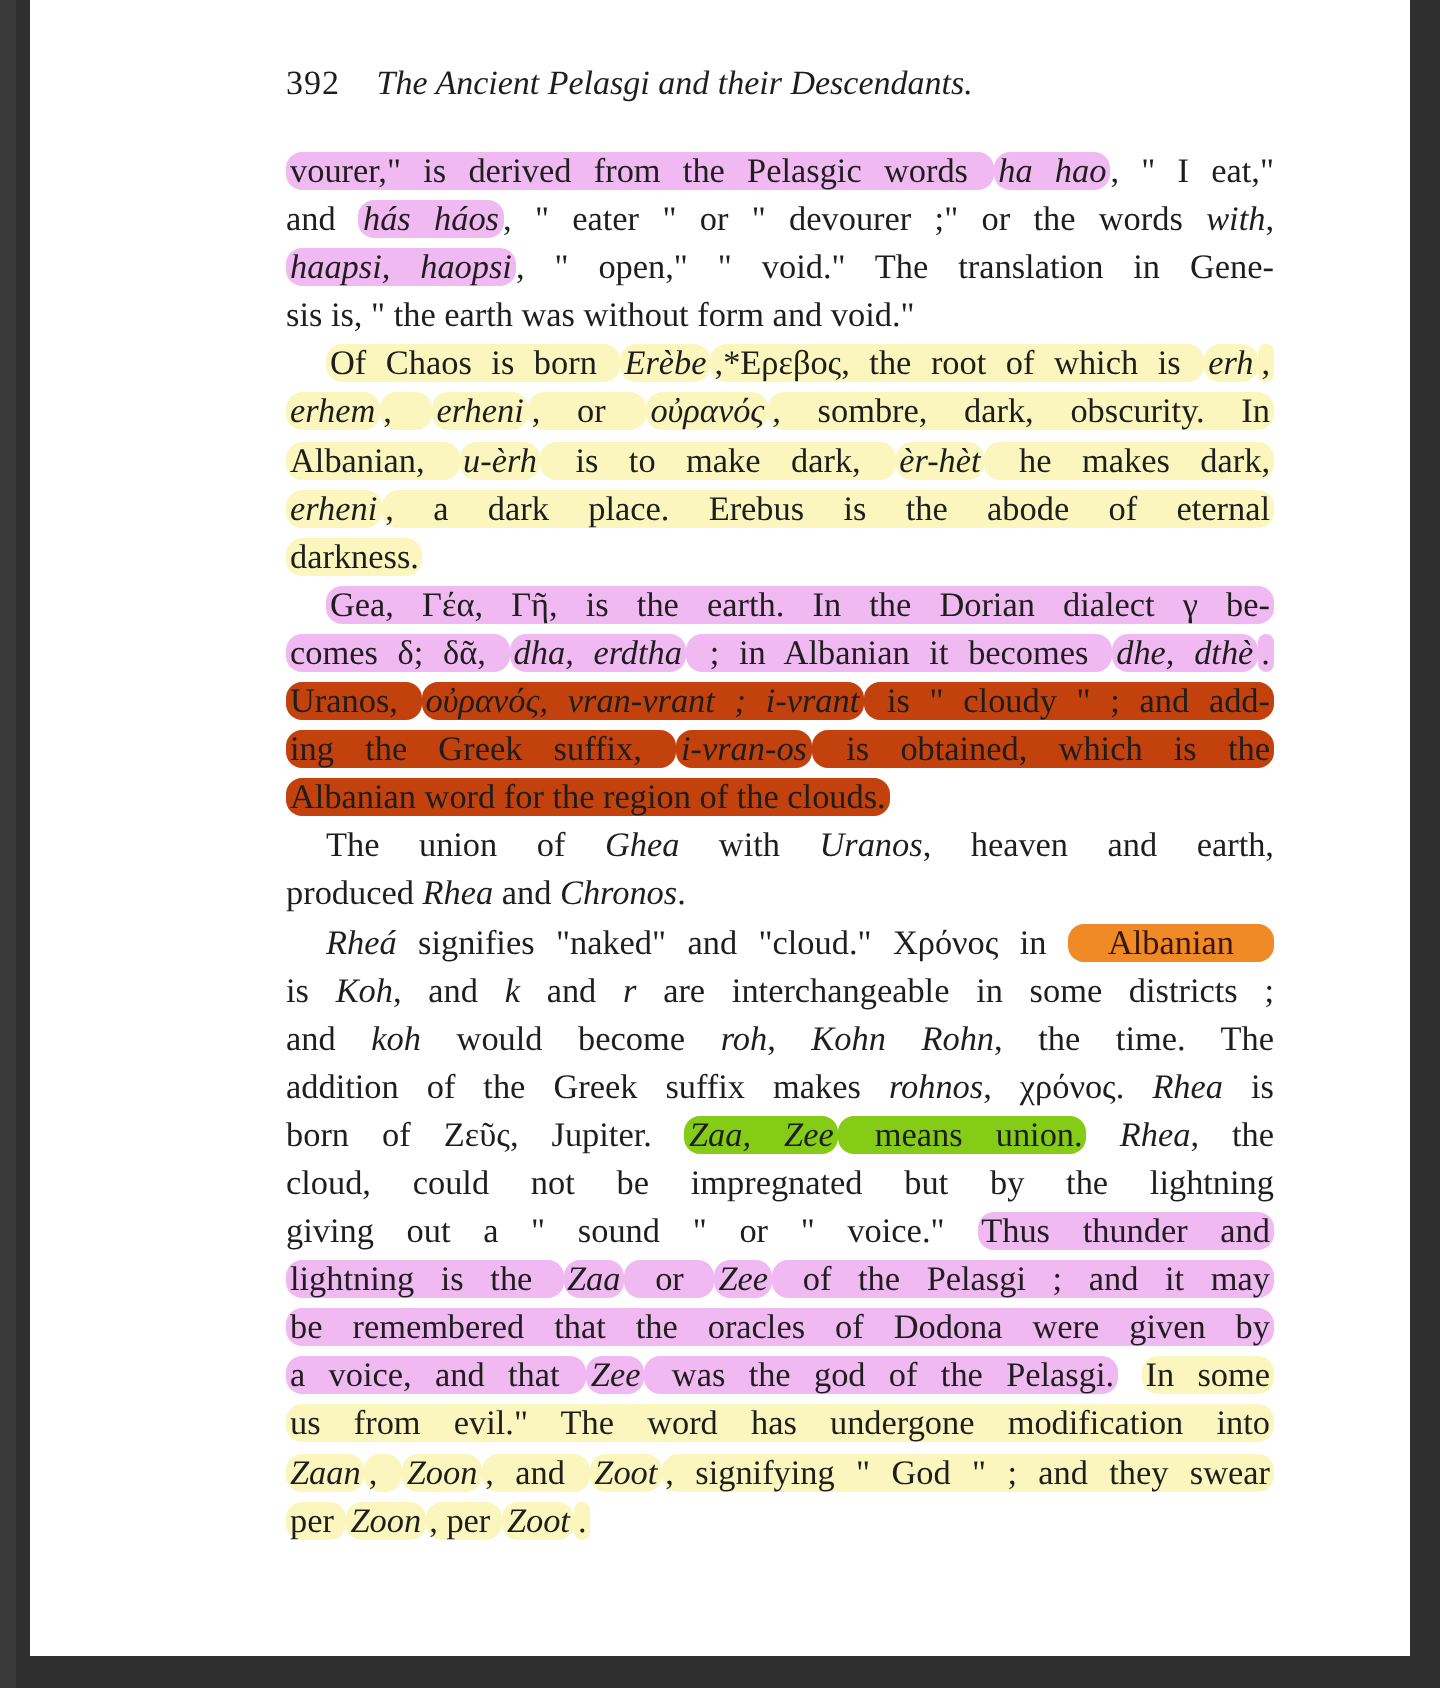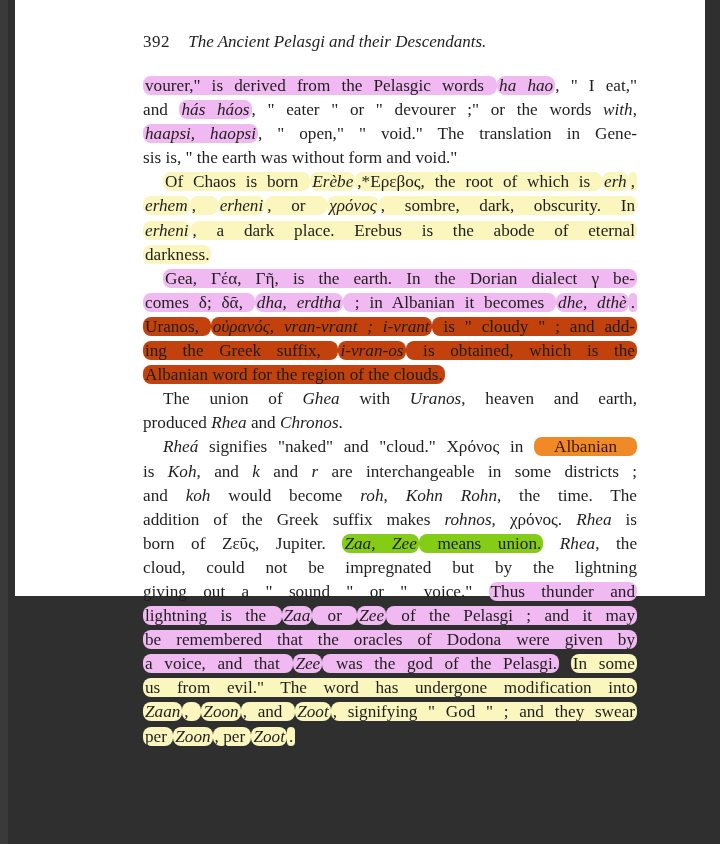--- a/index.html
+++ b/index.html
@@ -4,21 +4,21 @@
 <style>
   html, body { margin: 0; padding: 0; }
   body {
     width: 720px; height: 844px; overflow: hidden;
     background: #2f2f2f;
     position: relative;
     font-family: "Liberation Serif", "DejaVu Serif", serif;
   }
   .edge-left { position: absolute; left: 0; top: 0; width: 8px; height: 844px; background: #3a3a3a; }
   .page {
-    position: absolute; left: 15px; top: 0; width: 690px; height: 596px;
+    position: absolute; left: 15px; top: 0; width: 690px; height: 828px;
     background: #ffffff;
   }
   .content {
     position: absolute; left: 128px; top: 0; width: 494px;
     color: #1e1e1e;
   }
   .running-head {
     position: absolute; top: 32px; left: 0; width: 494px;
     font-size: 17px; white-space: nowrap;
   }
@@ -50,21 +50,22 @@
     <div class="running-head">
       <span class="pgno">392</span>
       <span class="title">The Ancient Pelasgi and their Descendants.</span>
     </div>
     <div class="body-text" id="body-text">
         <div class="line"><span class="hl-pink">vourer," is derived from the Pelasgic words </span><i class="hl-pink">ha hao</i><span>, " I eat,"</span></div>
         <div class="line"><span>and </span><i class="hl-pink">hás háos</i><span>, " eater " or " devourer ;"  or  the words </span><i>with</i><span>,</span></div>
         <div class="line"><i class="hl-pink">haapsi, haopsi</i><span>, " open," " void."   The translation in Gene-</span></div>
         <div class="line last"><span>sis is, " the earth was without form and void."</span></div>
         <div class="line indent"><span class="hl-yellow-soft">Of Chaos is born </span><i class="hl-yellow-soft">Erèbe</i><span class="hl-yellow-soft">,*Ερεβος, the root of which is </span><i class="hl-yellow-soft">erh</i><span class="hl-yellow-soft">,</span></div>
-        <div class="line"><i class="hl-yellow-soft">erhem</i><span class="hl-yellow-soft">,  </span><i class="hl-yellow-soft">erheni</i><span class="hl-yellow-soft">,  or  </span><i class="hl-yellow-soft">χρόνος</i><span class="hl-yellow-soft">,  sombre,  dark,  obscurity.   In</span></div>
+        <div class="line"><i class="hl-yellow-soft">erhem</i><span class="hl-yellow-soft">,  </span><i class="hl-yellow-soft">erheni</i><span class="hl-yellow-soft">,  or  </span><i class="hl-yellow-soft">οὐρανός</i><span class="hl-yellow-soft">,  sombre,  dark,  obscurity.   In</span></div>
+        <div class="line"><span class="hl-yellow-soft">Albanian, </span><i class="hl-yellow-soft">u-èrh</i><span class="hl-yellow-soft"> is to make dark, </span><i class="hl-yellow-soft">èr-hèt</i><span class="hl-yellow-soft"> he makes dark,</span></div>
         <div class="line"><i class="hl-yellow-soft">erheni</i><span class="hl-yellow-soft">, a dark place.  Erebus is the abode of eternal</span></div>
         <div class="line last"><span class="hl-yellow-soft">darkness.</span></div>
         <div class="line indent"><span class="hl-pink">Gea, Γέα, Γῆ, is the earth.   In the Dorian dialect γ be-</span></div>
         <div class="line"><span class="hl-pink">comes δ; δᾶ, </span><i class="hl-pink">dha, erdtha</i><span class="hl-pink"> ; in Albanian it becomes </span><i class="hl-pink">dhe, dthè</i><span class="hl-pink">.</span></div>
         <div class="line"><span class="hl-yellow-strong">Uranos, </span><i class="hl-yellow-strong">οὐρανός, vran-vrant ; i-vrant</i><span class="hl-yellow-strong"> is " cloudy " ; and add-</span></div>
         <div class="line"><span class="hl-yellow-strong">ing the Greek suffix, </span><i class="hl-yellow-strong">i-vran-os</i><span class="hl-yellow-strong"> is obtained, which is the</span></div>
         <div class="line last"><span class="hl-yellow-strong">Albanian word for the region of the clouds.</span></div>
         <div class="line indent"><span>The  union  of  </span><i>Ghea</i><span>  with  </span><i>Uranos</i><span>,  heaven  and  earth,</span></div>
         <div class="line last"><span>produced </span><i>Rhea</i><span> and </span><i>Chronos</i><span>.</span></div>
         <div class="line indent"><i>Rheá</i><span> signifies "naked" and "cloud."  Χρόνος in </span><span class="hl-orange">Albanian</span></div>

